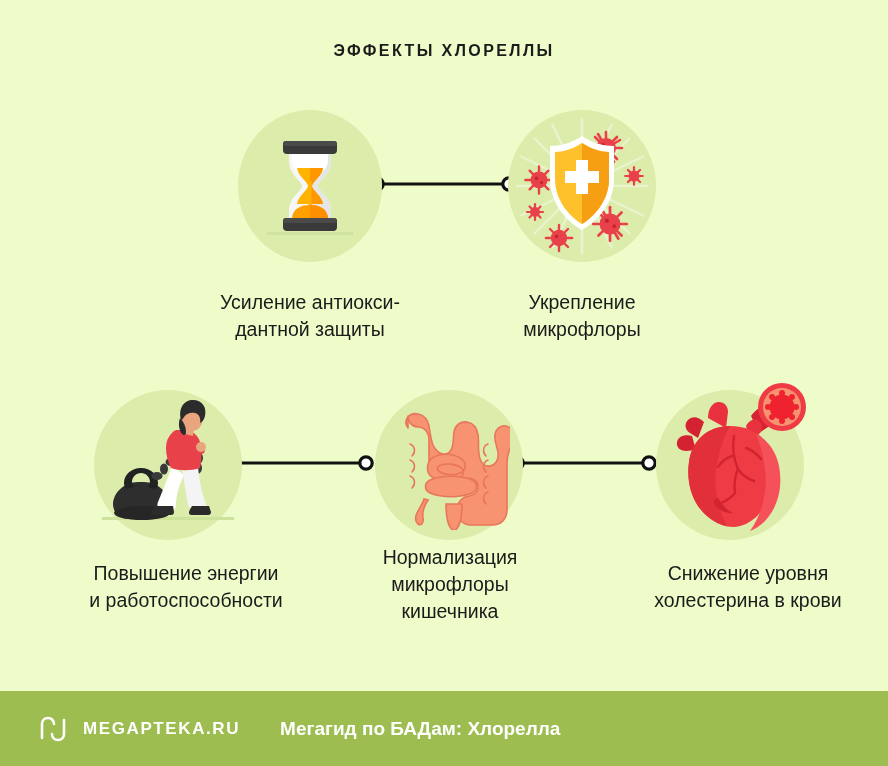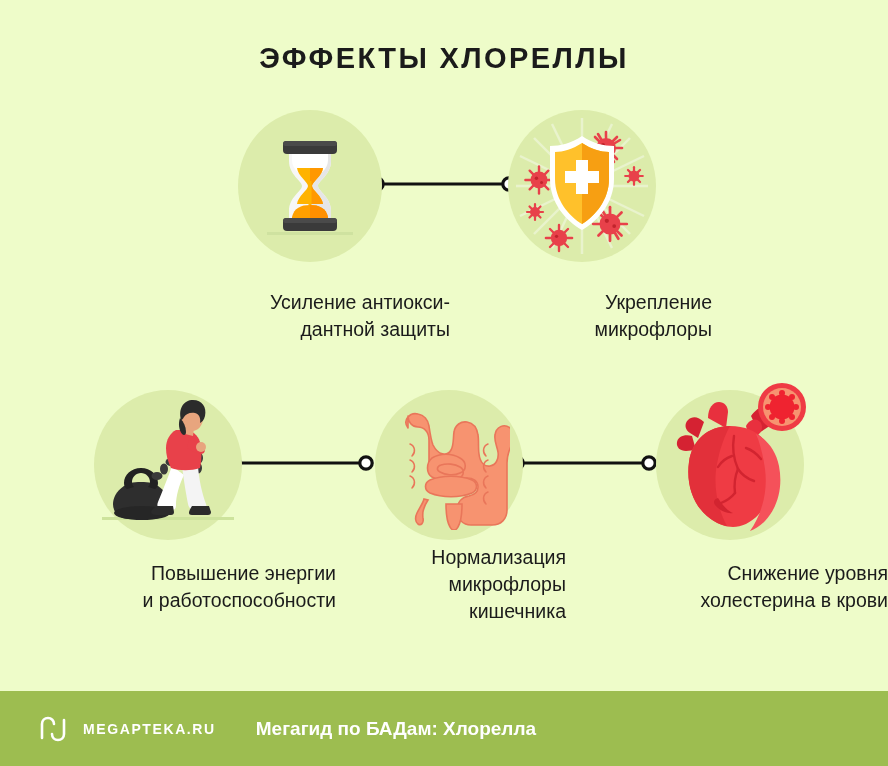--- a/index.html
+++ b/index.html
@@ -20,21 +20,21 @@
     background: #eefcc9;
   }
 
   
   .title {
     position: absolute;
     top: 42px;
     left: 0;
     width: 888px;
     text-align: center;
-    font-size: 29px;
+    font-size: 16px;
     font-weight: bold;
     letter-spacing: 2.4px;
     color: #1b1b1b;
     text-transform: uppercase;
   }
 
   
   .node { position: absolute; }
 
   .disc {
@@ -45,21 +45,21 @@
 
   .icon-wrap {
     position: absolute;
     display: flex;
     align-items: center;
     justify-content: center;
   }
 
   .caption {
     position: absolute;
-    text-align: right;
+    text-align: center;
     font-size: 19.5px;
     line-height: 27px;
     color: #1b1b1b;
     white-space: pre-line;
   }
 
   
   .connector { position: absolute; }
 
   
@@ -70,21 +70,21 @@
     width: 888px;
     height: 75px;
     background: #9dbd50;
     display: flex;
     align-items: center;
   }
   .footer-logo { margin-left: 37px; display: block; }
   .footer-brand {
     margin-left: 14px;
     color: #ffffff;
-    font-size: 14px;
+    font-size: 17px;
     font-weight: bold;
     letter-spacing: 1.6px;
     text-align: center;
   }
   .footer-caption {
     margin-left: 40px;
     color: #ffffff;
     font-size: 19px;
     font-weight: bold;
   }

